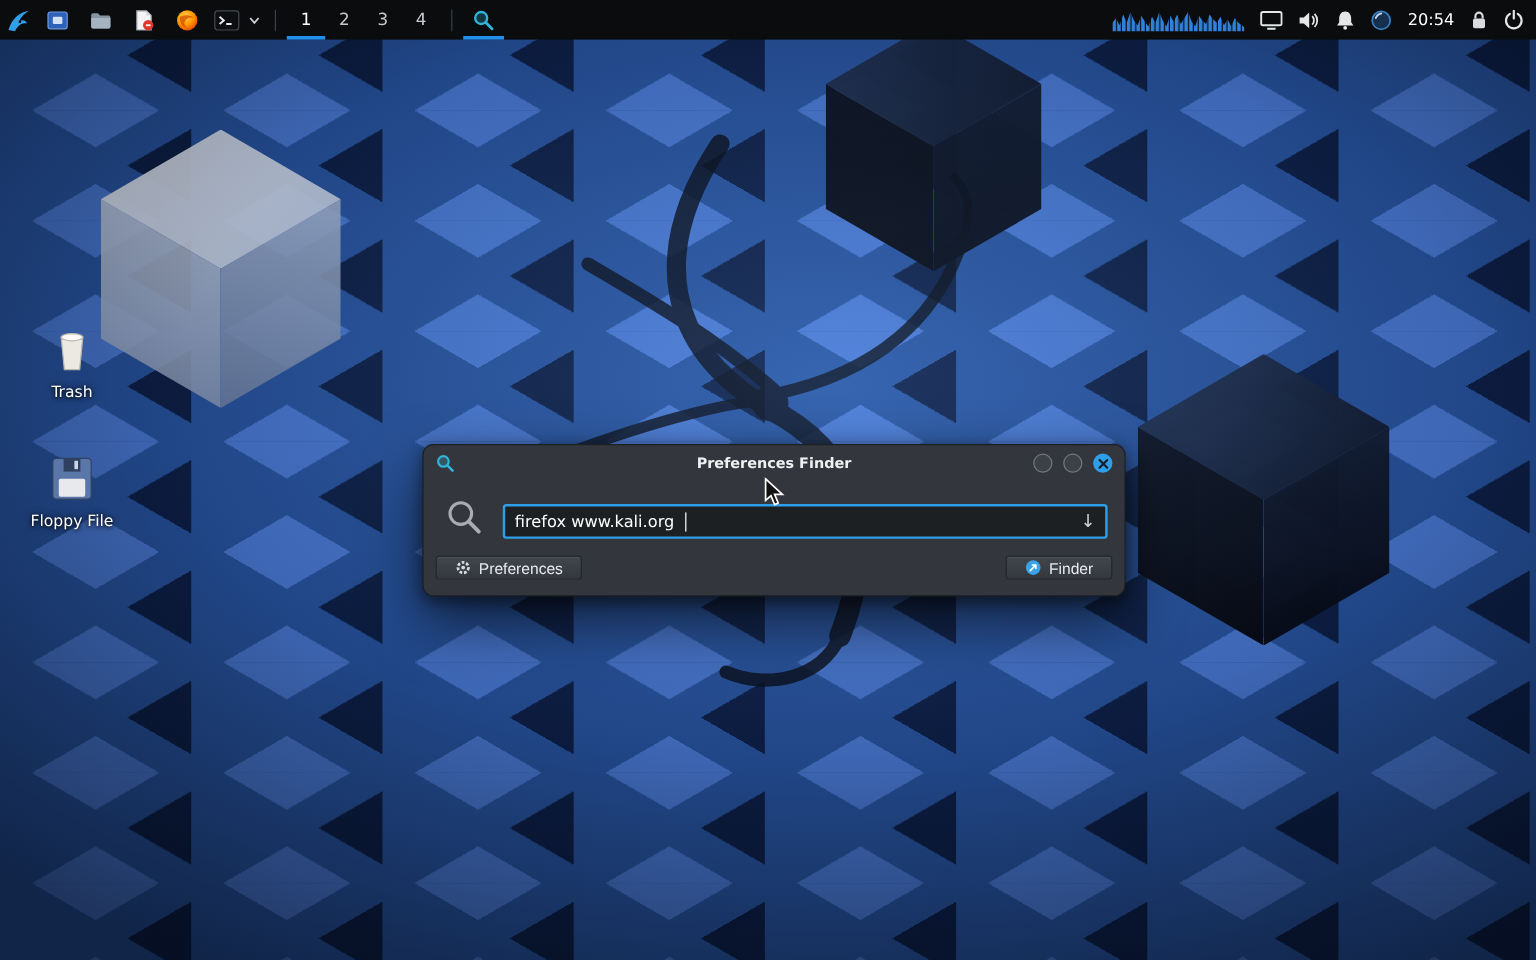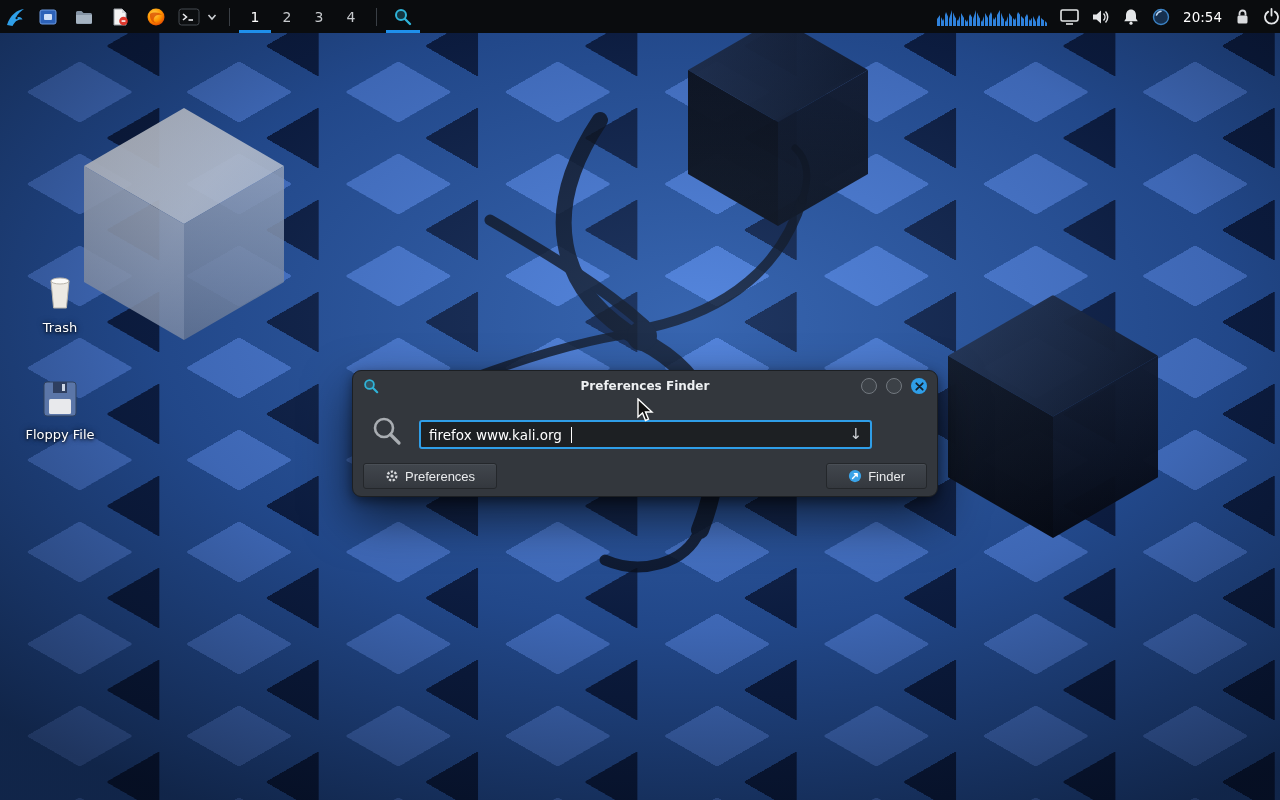--- a/index.html
+++ b/index.html
@@ -33,21 +33,21 @@
   .gc-light .t{background:linear-gradient(135deg,rgba(250,252,255,.95),rgba(188,203,224,.88));}
   .gc-light .l{background:linear-gradient(180deg,rgba(226,233,243,.9),rgba(148,163,189,.86));}
   .gc-light .r{background:linear-gradient(180deg,rgba(200,212,230,.85),rgba(118,136,166,.88));}
 
   .dragon{position:absolute;left:290px;top:60px;z-index:3;pointer-events:none;opacity:.82;}
 
   
   .panel{position:absolute;top:0;left:0;right:0;height:33px;background:#0a0c0e;z-index:50;
     display:flex;align-items:center;justify-content:space-between;color:#d6d8da;}
   .pl,.pr{display:flex;align-items:center;height:100%;}
-  .pr{gap:13px;}
+  .pr{gap:13px;padding-right:10px;}
   .pbtn{width:36px;height:33px;display:flex;align-items:center;justify-content:center;}
   .pbtn.narrow{width:30px;}
   .chev{width:16px;height:33px;display:flex;align-items:center;justify-content:center;}
   .vsep{width:1px;height:18px;background:#3a3f45;margin:0 9px;}
   .ws{width:32px;height:33px;display:flex;align-items:center;justify-content:center;
       font-size:14px;color:#c7cacd;box-sizing:border-box;}
   .ws.active{color:#fff;border-bottom:3px solid #1f8feb;padding-top:3px;}
   .task{width:34px;height:33px;display:flex;align-items:center;justify-content:center;
       border-bottom:3px solid #1f8feb;box-sizing:border-box;padding-top:3px;}
   .clock{font-size:13.5px;color:#fff;}
@@ -62,28 +62,28 @@
   
   .afwin{position:absolute;left:352px;top:370px;width:586px;height:127px;z-index:40;
     background:#33373d;border-radius:9px;border:1px solid #1c1f23;box-sizing:border-box;
     box-shadow:0 20px 48px rgba(0,0,0,.6),0 4px 12px rgba(0,0,0,.45);}
   .tbar{position:relative;height:30px;display:flex;align-items:center;padding:0 10px;}
   .ttl{position:absolute;left:0;right:0;text-align:center;font-size:12px;font-weight:bold;color:#eef0f2;}
   .tbtns{margin-left:auto;display:flex;gap:9px;z-index:1;}
   .wbtn{width:16px;height:16px;border-radius:50%;background:#3c4147;border:1.5px solid #72787f;box-sizing:border-box;}
   .wbtn.close{background:#2f9ee8;border:none;display:flex;align-items:center;justify-content:center;}
   .bigsearch{position:absolute;left:18px;top:44px;}
-  .sfield{position:absolute;left:66px;top:49px;width:453px;height:29px;box-sizing:border-box;
+  .sfield{position:absolute;left:66px;top:49px;width:504px;height:29px;box-sizing:border-box;
     background:#1d2023;border:2px solid #2f9ee8;border-radius:3px;display:flex;align-items:center;
     padding:0 8px;color:#fff;font-size:13.5px;gap:8px;}
   .caret{width:1.5px;height:16px;background:#fff;margin-left:1px;}
   .sfield .spacer{flex:1;}
   .combo{color:#cfd3d7;font-size:15px;line-height:1;padding-left:6px;}
   .brow{position:absolute;left:10px;right:10px;top:92px;height:27px;display:flex;justify-content:space-between;}
-  .btn{display:inline-flex;align-items:center;gap:6px;padding:0 21px;height:26px;
+  .btn{display:inline-flex;align-items:center;gap:6px;padding:0 15px;height:20px;
     background:linear-gradient(#41464d,#34383e);border:1px solid #24272b;border-radius:3px;
     color:#e8eaec;font-size:13px;box-shadow:inset 0 1px 0 rgba(255,255,255,.05);}
 
   .cursor{position:absolute;left:636px;top:398px;z-index:100;pointer-events:none;}
 </style>
 </head>
 <body>
 
 <div class="screen">
 

